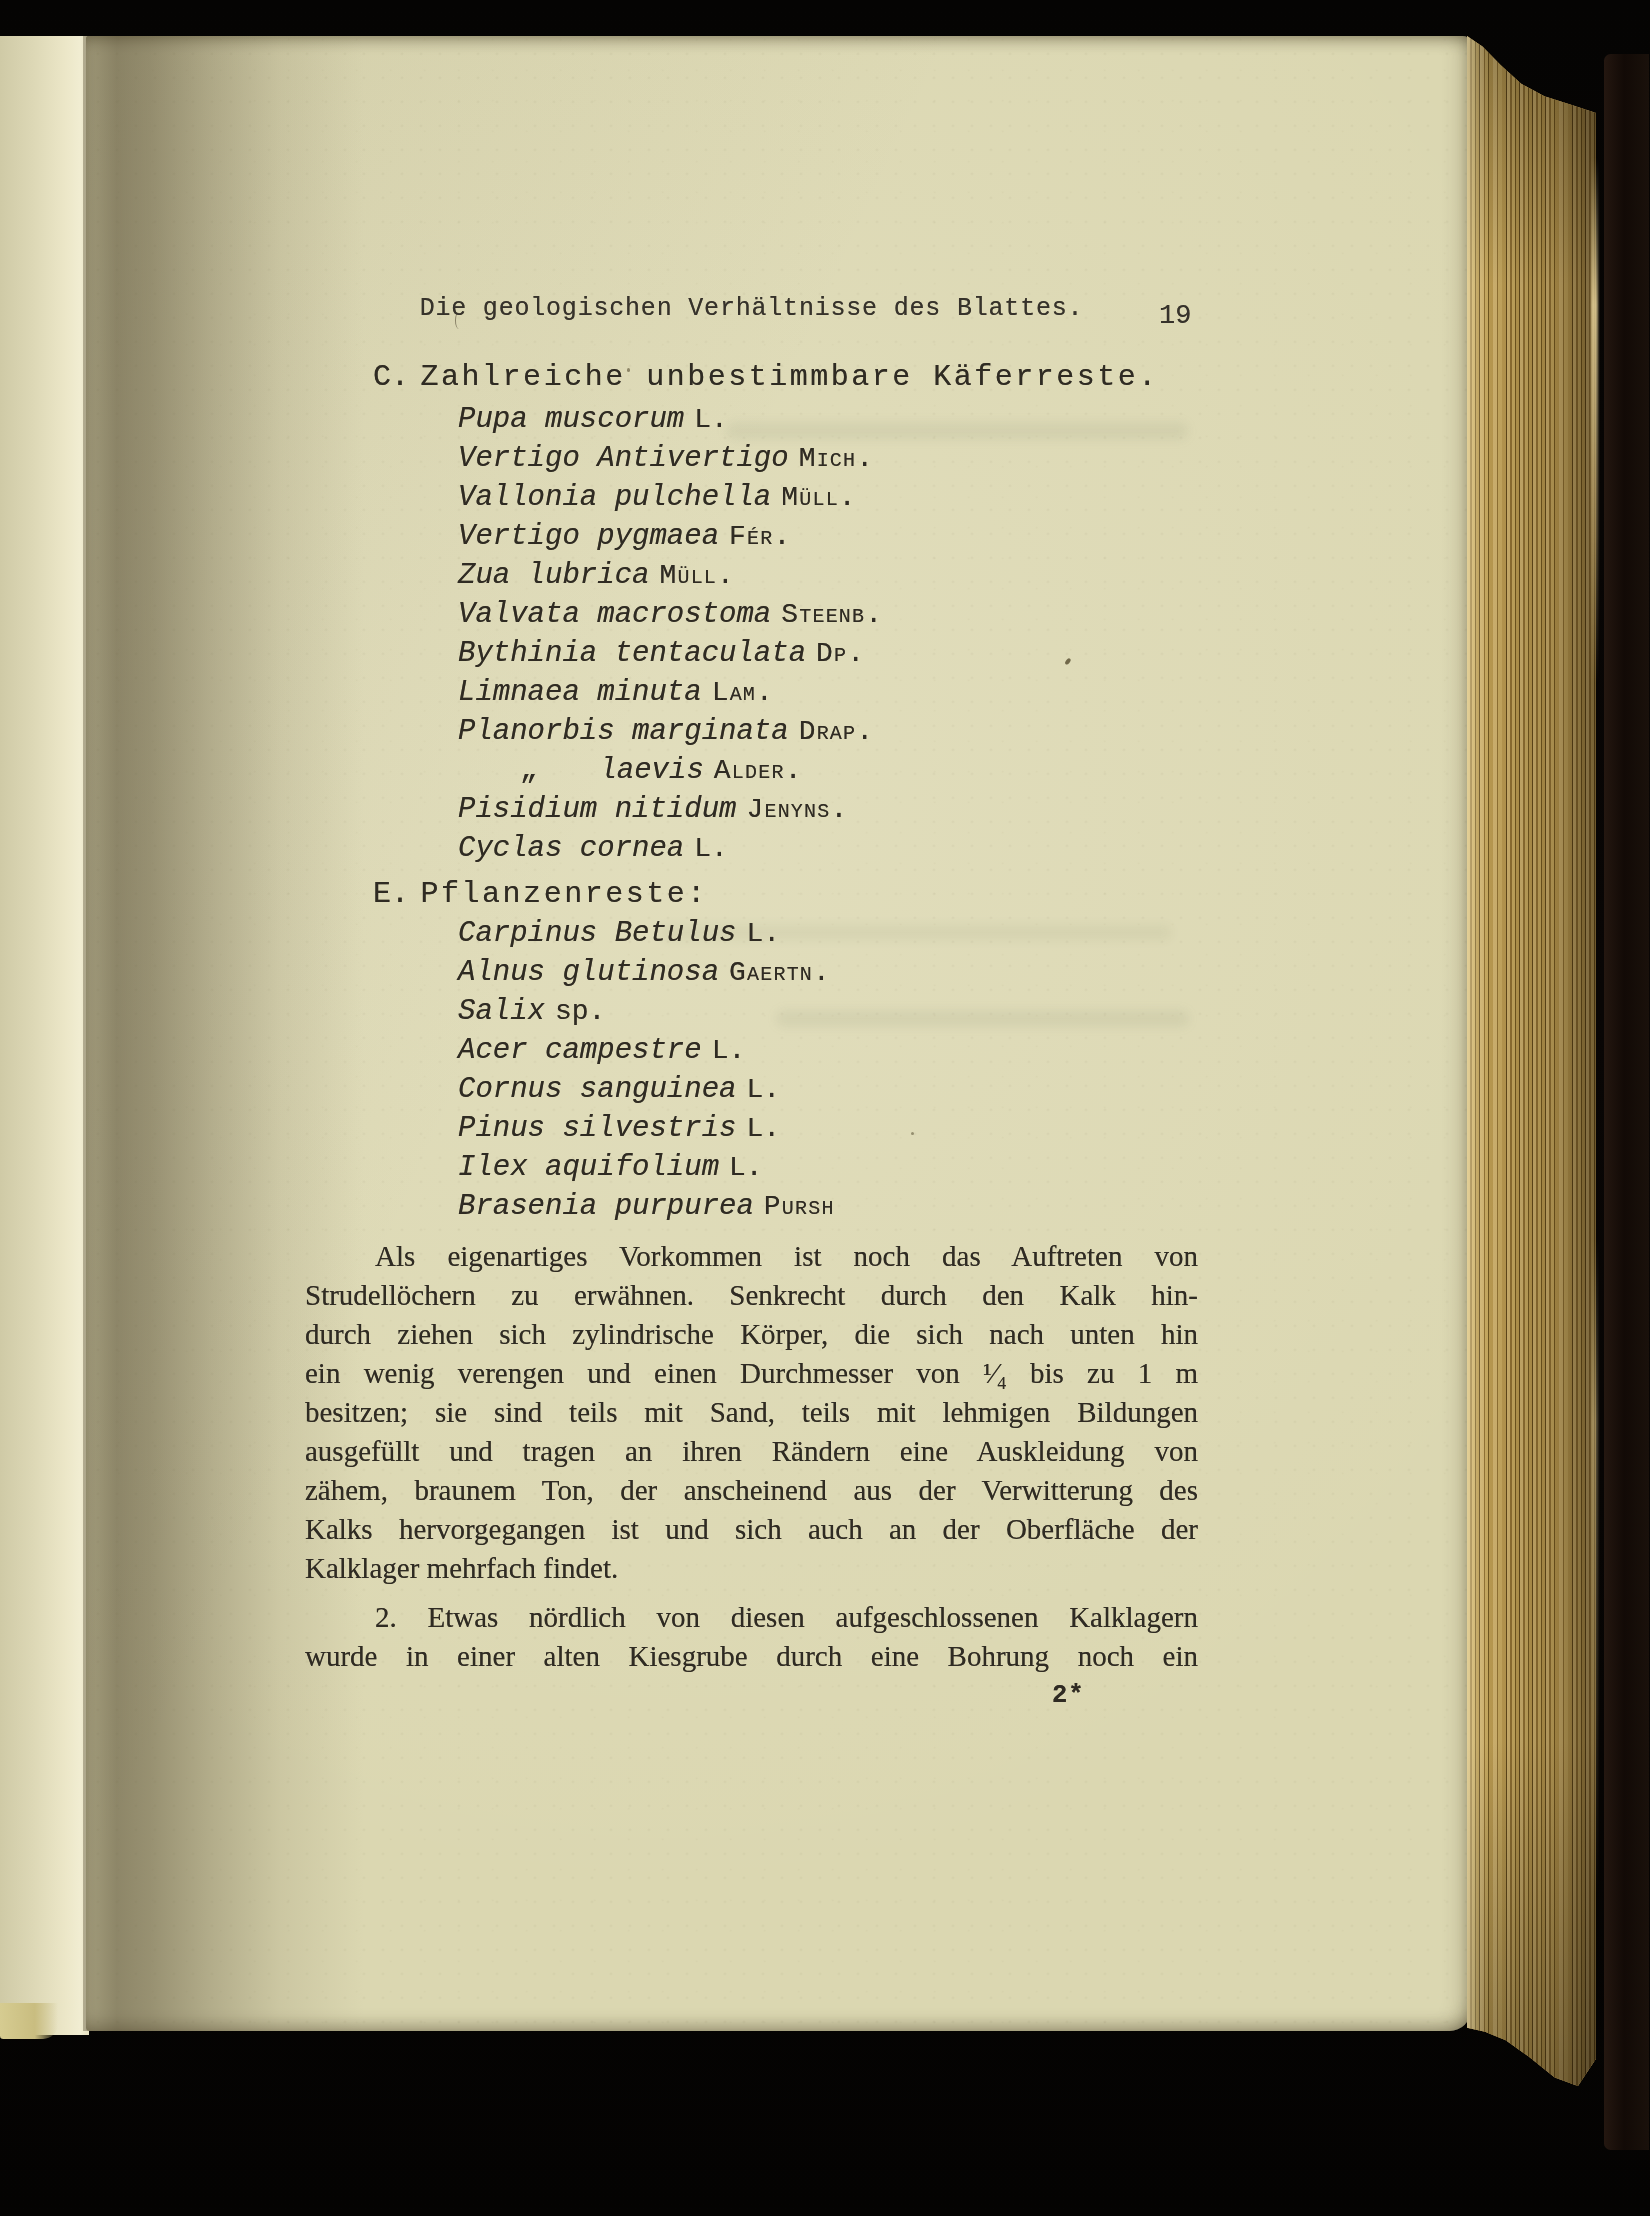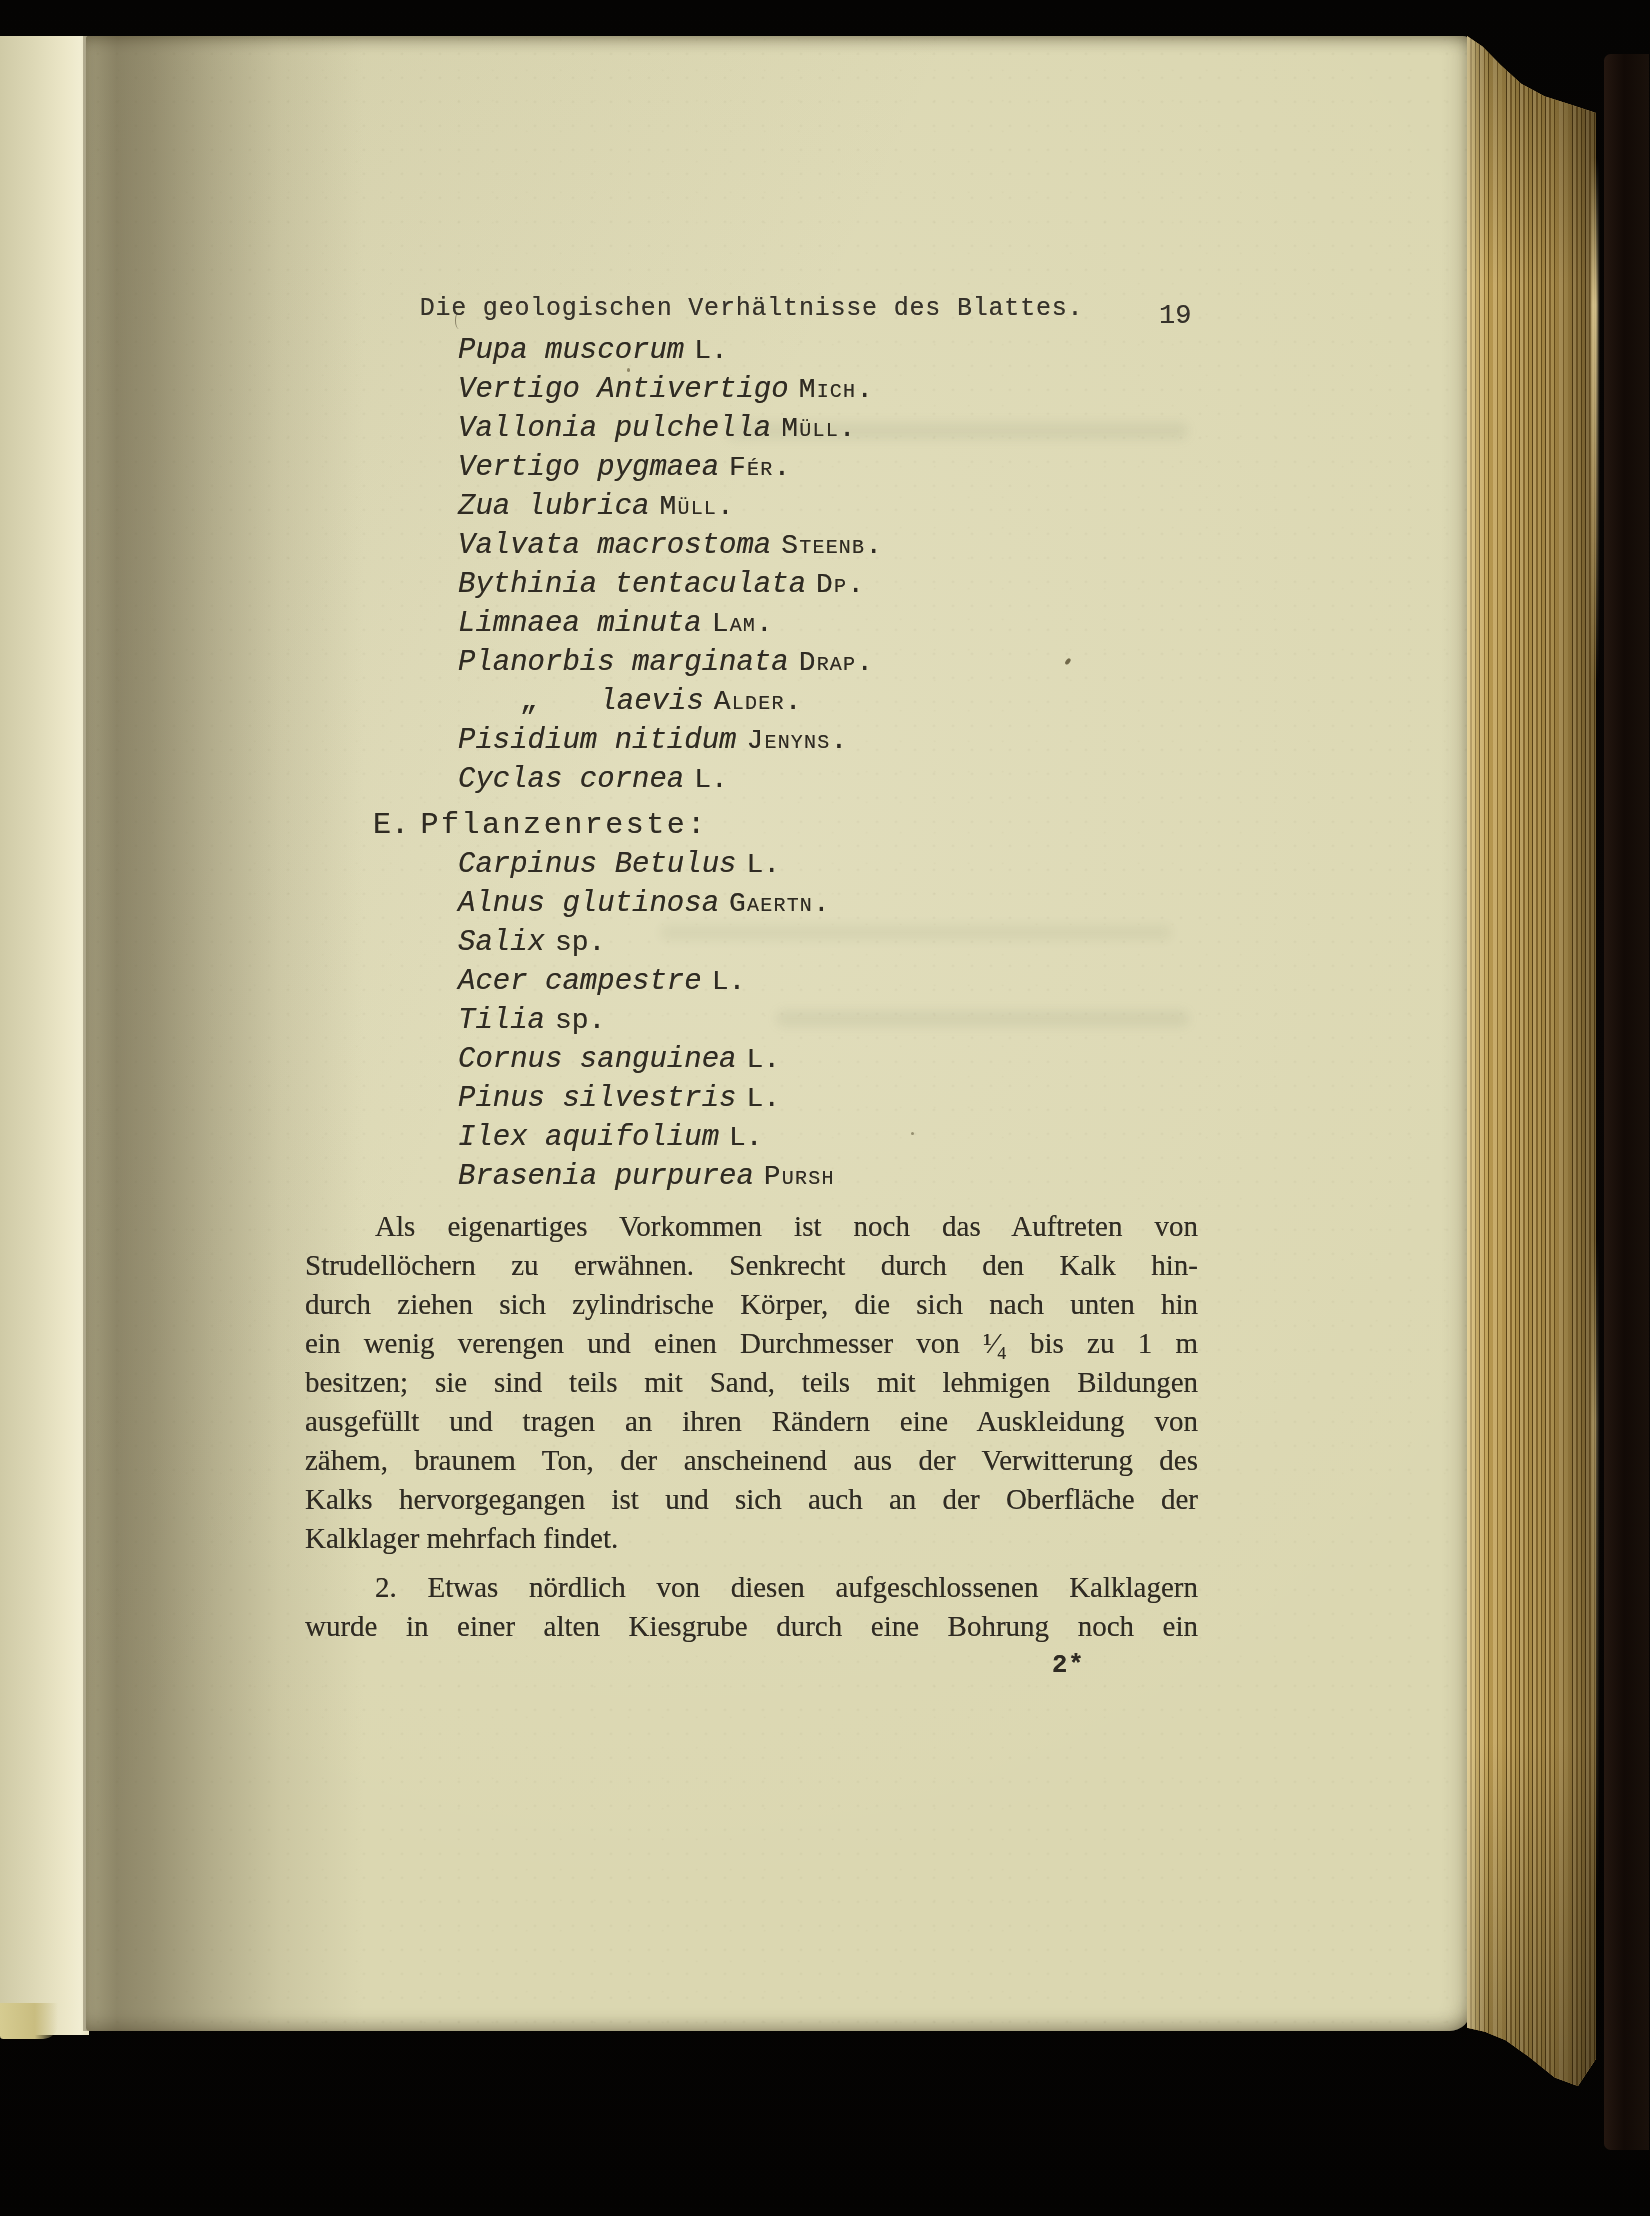--- a/index.html
+++ b/index.html
@@ -132,20 +132,23 @@
 <div class="bleed b2"></div>
 <div class="bleed b3"></div>
 
 <div class="page-content">
 
   <div class="row running-header">
     <span>Die geologischen Verhältnisse des Blattes.</span>
     <span class="page-number">19</span>
   </div>
 
+  <div class="row sec-head sec-c">
+    <span class="sec-label">C.</span><span>Zahlreiche unbestimmbare Käferreste.</span>
+  </div>
 
 
   <div class="row species-row first-m"><span class="species-name">Pupa muscorum</span><span class="author roman">L.</span></div>
   <div class="row species-row"><span class="species-name">Vertigo Antivertigo</span><span class="author">Mich.</span></div>
   <div class="row species-row"><span class="species-name">Vallonia pulchella</span><span class="author">Müll.</span></div>
   <div class="row species-row"><span class="species-name">Vertigo pygmaea</span><span class="author">Fér.</span></div>
   <div class="row species-row"><span class="species-name">Zua lubrica</span><span class="author">Müll.</span></div>
   <div class="row species-row"><span class="species-name">Valvata macrostoma</span><span class="author">Steenb.</span></div>
   <div class="row species-row"><span class="species-name">Bythinia tentaculata</span><span class="author">Dp.</span></div>
   <div class="row species-row"><span class="species-name">Limnaea minuta</span><span class="author">Lam.</span></div>
@@ -155,21 +158,20 @@
   <div class="row species-row"><span class="species-name">Cyclas cornea</span><span class="author roman">L.</span></div>
 
   <div class="row sec-head sec-e">
     <span class="sec-label">E.</span><span>Pflanzenreste:</span>
   </div>
 
   <div class="row species-row"><span class="species-name">Carpinus Betulus</span><span class="author roman">L.</span></div>
   <div class="row species-row"><span class="species-name">Alnus glutinosa</span><span class="author">Gaertn.</span></div>
   <div class="row species-row"><span class="species-name">Salix</span><span class="author roman">sp.</span></div>
   <div class="row species-row"><span class="species-name">Acer campestre</span><span class="author roman">L.</span></div>
-  <div class="row species-row"><span class="species-name">Tilia</span><span class="author roman">sp.</span></div>
   <div class="row species-row"><span class="species-name">Cornus sanguinea</span><span class="author roman">L.</span></div>
   <div class="row species-row"><span class="species-name">Pinus silvestris</span><span class="author roman">L.</span></div>
   <div class="row species-row"><span class="species-name">Ilex aquifolium</span><span class="author roman">L.</span></div>
   <div class="row species-row"><span class="species-name">Brasenia purpurea</span><span class="author">Pursh</span></div>
 
   <div class="para-line indent para1-start">Als eigenartiges Vorkommen ist noch das Auftreten von</div>
   <div class="para-line">Strudellöchern zu erwähnen. Senkrecht durch den Kalk hin-</div>
   <div class="para-line">durch ziehen sich zylindrische Körper, die sich nach unten hin</div>
   <div class="para-line">ein wenig verengen und einen Durchmesser von ¹⁄₄ bis zu 1 m</div>
   <div class="para-line">besitzen; sie sind teils mit Sand, teils mit lehmigen Bildungen</div>

